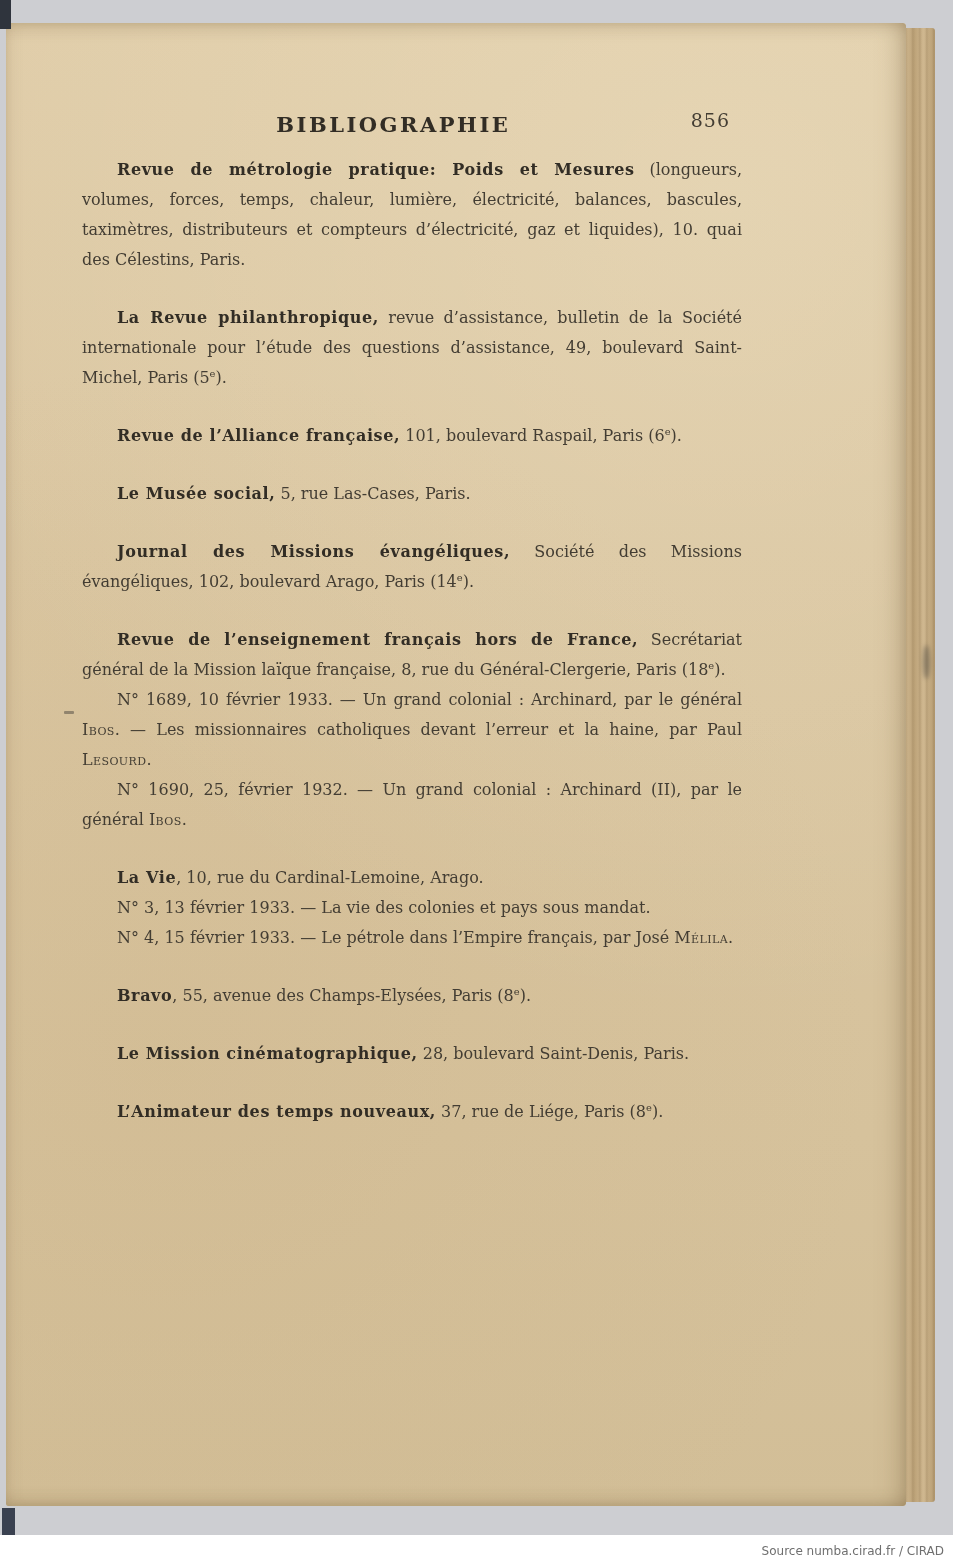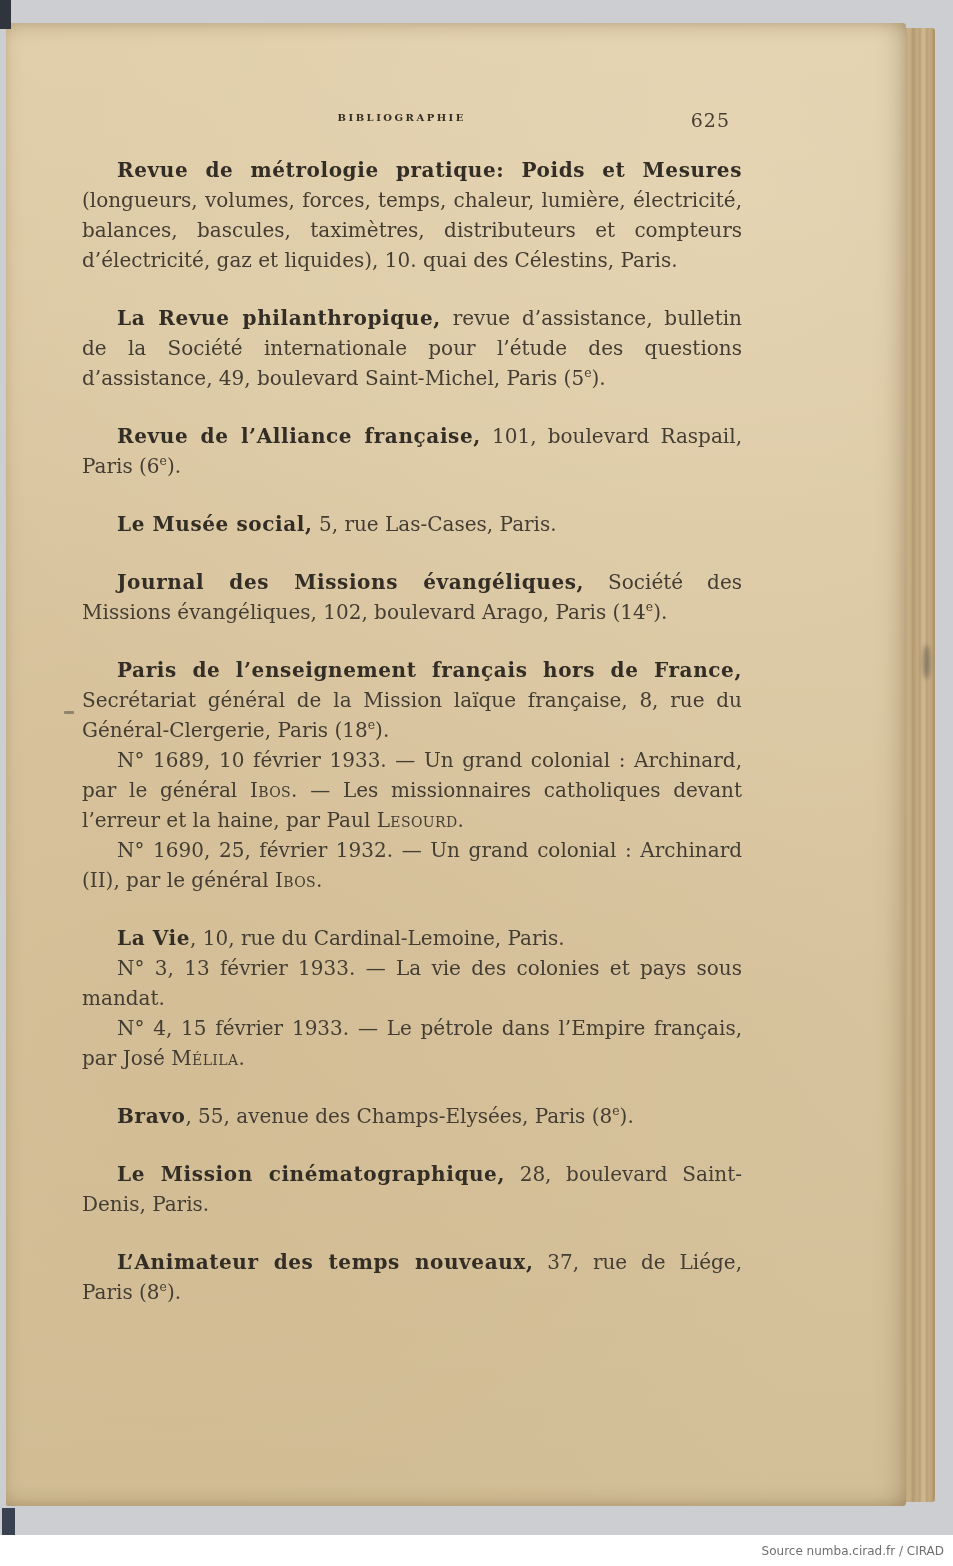--- a/index.html
+++ b/index.html
@@ -66,34 +66,34 @@
   }
   .running-head{
     position:relative;
     height:26px;
     margin-bottom:20px;
   }
   .head-title{
     position:absolute;
     left:50%; top:3px;
     transform:translateX(-58%);
-    font-size:10px;
+    font-size:21px;
     font-weight:700;
     letter-spacing:2.5px;
     color:var(--ink-bold);
   }
   .page-num{
     position:absolute;
     right:12px; top:0;
     font-size:19px;
     letter-spacing:1px;
     color:var(--ink);
   }
   .para{
-    font-size:20px;
+    font-size:16px;
     line-height:30px;
     text-indent:35px;
     text-align:justify;
     color:var(--ink);
   }
   .para.entry{margin-top:28px;}
   .para.entry:first-of-type{margin-top:0;}
   .para.cont{margin-top:0;}
   .run-b{
     font-weight:700;
@@ -127,31 +127,31 @@
     color:var(--footer-text);
   }
 </style>
 </head>
 <body>
 
 <div class="page">
   <div class="text-block">
     <div class="running-head">
       <span class="head-title">BIBLIOGRAPHIE</span>
-      <span class="page-num">625</span>
+      <span class="page-num">856</span>
     </div>
     <p class="para entry"><span class="run-b">Revue de métrologie pratique: Poids et Mesures</span><span class="run-n"> (longueurs, volumes, forces, temps, chaleur, lumière, électricité, balances, bascules, taximètres, distributeurs et compteurs d’électricité, gaz et liquides), 10. quai des Célestins, Paris.</span></p>
     <p class="para entry"><span class="run-b">La Revue philanthropique,</span><span class="run-n"> revue d’assistance, bulletin de la Société internationale pour l’étude des questions d’assistance, 49, boulevard Saint-Michel, Paris (5</span><span class="run-sup">e</span><span class="run-n">).</span></p>
     <p class="para entry"><span class="run-b">Revue de l’Alliance française,</span><span class="run-n"> 101, boulevard Raspail, Paris (6</span><span class="run-sup">e</span><span class="run-n">).</span></p>
     <p class="para entry"><span class="run-b">Le Musée social,</span><span class="run-n"> 5, rue Las-Cases, Paris.</span></p>
     <p class="para entry"><span class="run-b">Journal des Missions évangéliques,</span><span class="run-n"> Société des Missions évangéliques, 102, boulevard Arago, Paris (14</span><span class="run-sup">e</span><span class="run-n">).</span></p>
-    <p class="para entry"><span class="run-b">Paris de l’enseignement français hors de France,</span><span class="run-n"> Secrétariat général de la Mission laïque française, 8, rue du Général-Clergerie, Paris (18</span><span class="run-sup">e</span><span class="run-n">).</span></p>
+    <p class="para entry"><span class="run-b">Revue de l’enseignement français hors de France,</span><span class="run-n"> Secrétariat général de la Mission laïque française, 8, rue du Général-Clergerie, Paris (18</span><span class="run-sup">e</span><span class="run-n">).</span></p>
     <p class="para cont"><span class="run-n">N° 1689, 10 février 1933. — Un grand colonial : Archinard, par le général </span><span class="run-sc">Ibos</span><span class="run-n">. — Les missionnaires catholiques devant l’erreur et la haine, par Paul </span><span class="run-sc">Lesourd</span><span class="run-n">.</span></p>
     <p class="para cont"><span class="run-n">N° 1690, 25, février 1932. — Un grand colonial : Archinard (II), par le général </span><span class="run-sc">Ibos</span><span class="run-n">.</span></p>
-    <p class="para entry"><span class="run-b">La Vie</span><span class="run-n">, 10, rue du Cardinal-Lemoine, Paris.</span></p>
+    <p class="para entry"><span class="run-b">La Vie</span><span class="run-n">, 10, rue du Cardinal-Lemoine, Arago.</span></p>
     <p class="para cont"><span class="run-n">N° 3, 13 février 1933. — La vie des colonies et pays sous mandat.</span></p>
     <p class="para cont"><span class="run-n">N° 4, 15 février 1933. — Le pétrole dans l’Empire français, par José </span><span class="run-sc">Mélila</span><span class="run-n">.</span></p>
     <p class="para entry"><span class="run-b">Bravo</span><span class="run-n">, 55, avenue des Champs-Elysées, Paris (8</span><span class="run-sup">e</span><span class="run-n">).</span></p>
     <p class="para entry"><span class="run-b">Le Mission cinématographique,</span><span class="run-n"> 28, boulevard Saint-Denis, Paris.</span></p>
     <p class="para entry"><span class="run-b">L’Animateur des temps nouveaux,</span><span class="run-n"> 37, rue de Liége, Paris (8</span><span class="run-sup">e</span><span class="run-n">).</span></p>
   </div>
   <div class="margin-mark"></div>
 </div>
 
 <div class="fore-edge"></div>

